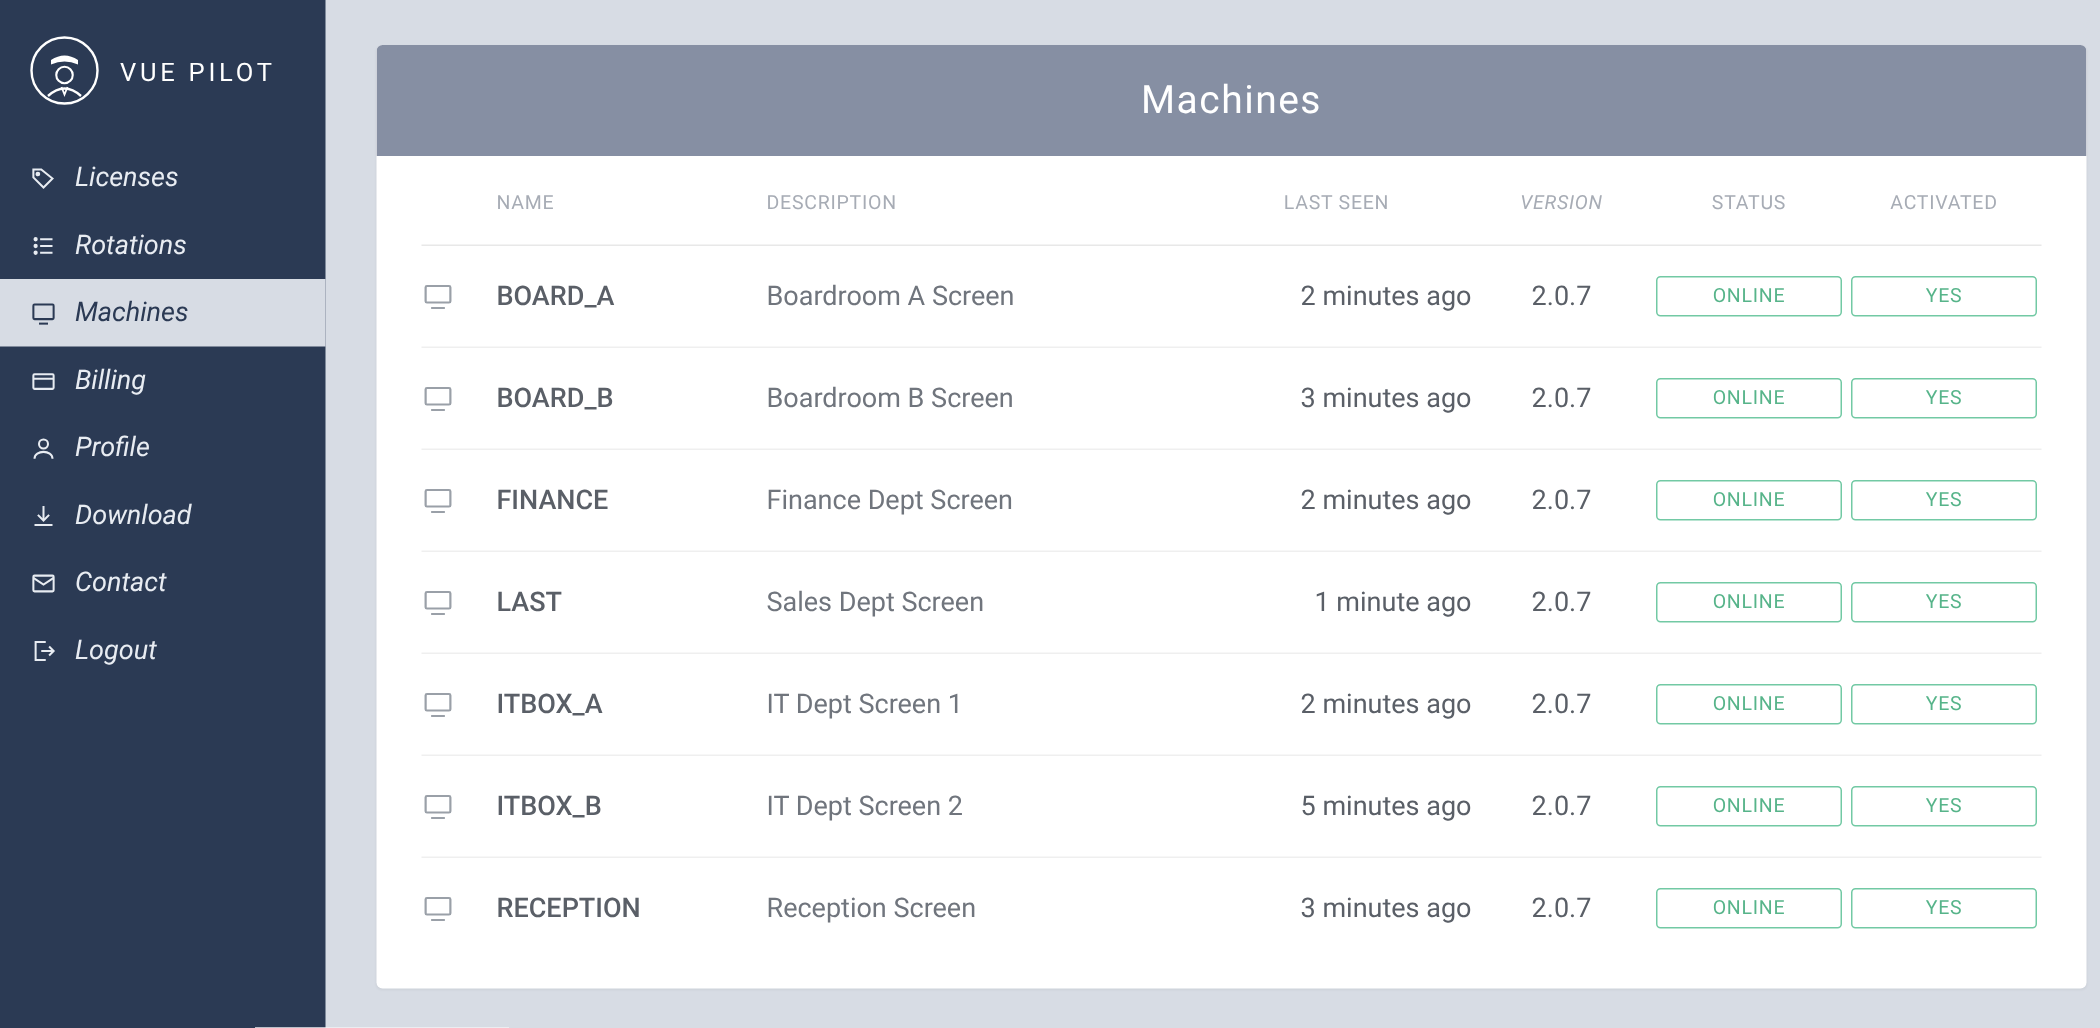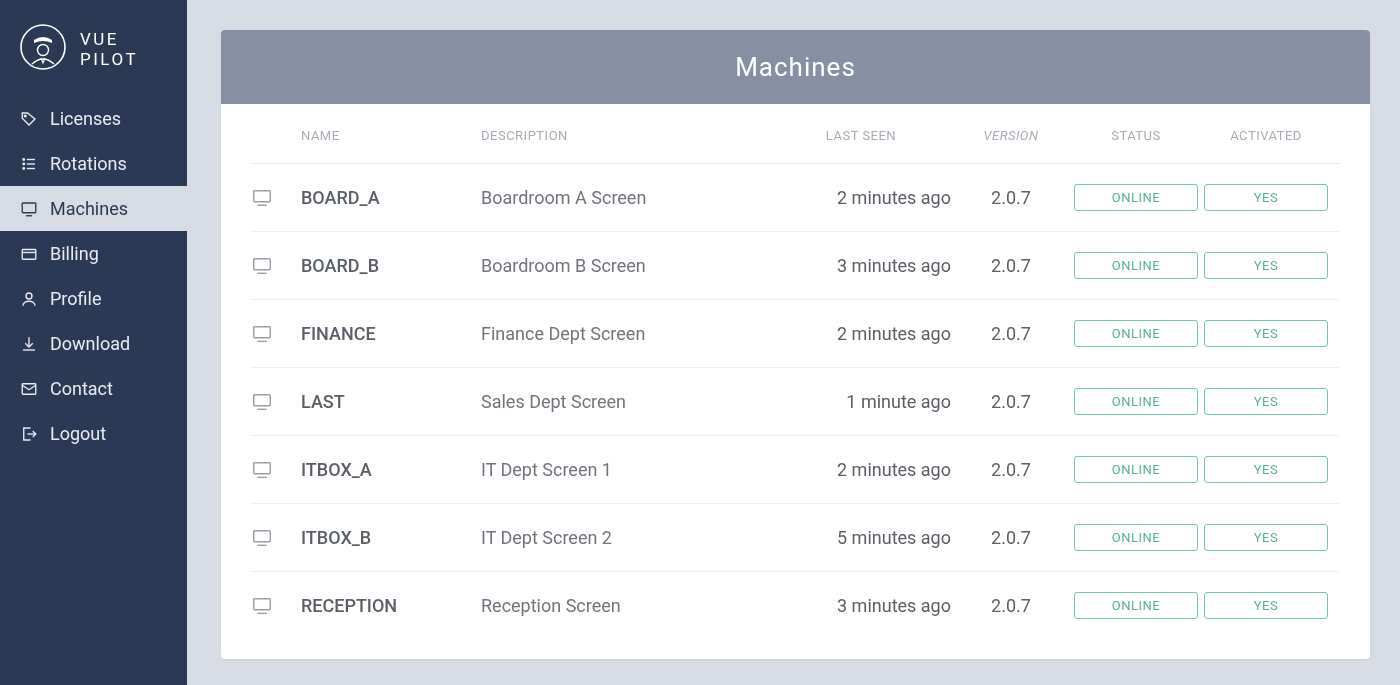--- a/index.html
+++ b/index.html
@@ -5,21 +5,21 @@
   * { margin: 0; padding: 0; box-sizing: border-box; }
   body {
     font-family: -apple-system, BlinkMacSystemFont, "Segoe UI", Roboto, Helvetica, Arial, sans-serif;
     background: #d7dce4;
     width: 1400px;
     height: 685px;
     overflow: hidden;
     display: flex;
   }
   .sidebar {
-    width: 187px;
+    width: 217px;
     background: #2b3a54;
     color: #e8ecf2;
     display: flex;
     flex-direction: column;
     flex-shrink: 0;
   }
   .logo {
     display: flex;
     align-items: center;
     gap: 14px;
@@ -28,20 +28,21 @@
   .logo svg { flex-shrink: 0; }
   .logo-text {
     color: #ffffff;
     font-size: 17px;
     letter-spacing: 2.5px;
     font-weight: 400;
   }
   .nav {
     display: flex;
     flex-direction: column;
+    font-style: italic;
   }
   .nav-item {
     display: flex;
     align-items: center;
     gap: 12px;
     padding: 12px 20px;
     font-size: 18px;
     color: #e8ecf2;
     cursor: pointer;
   }

